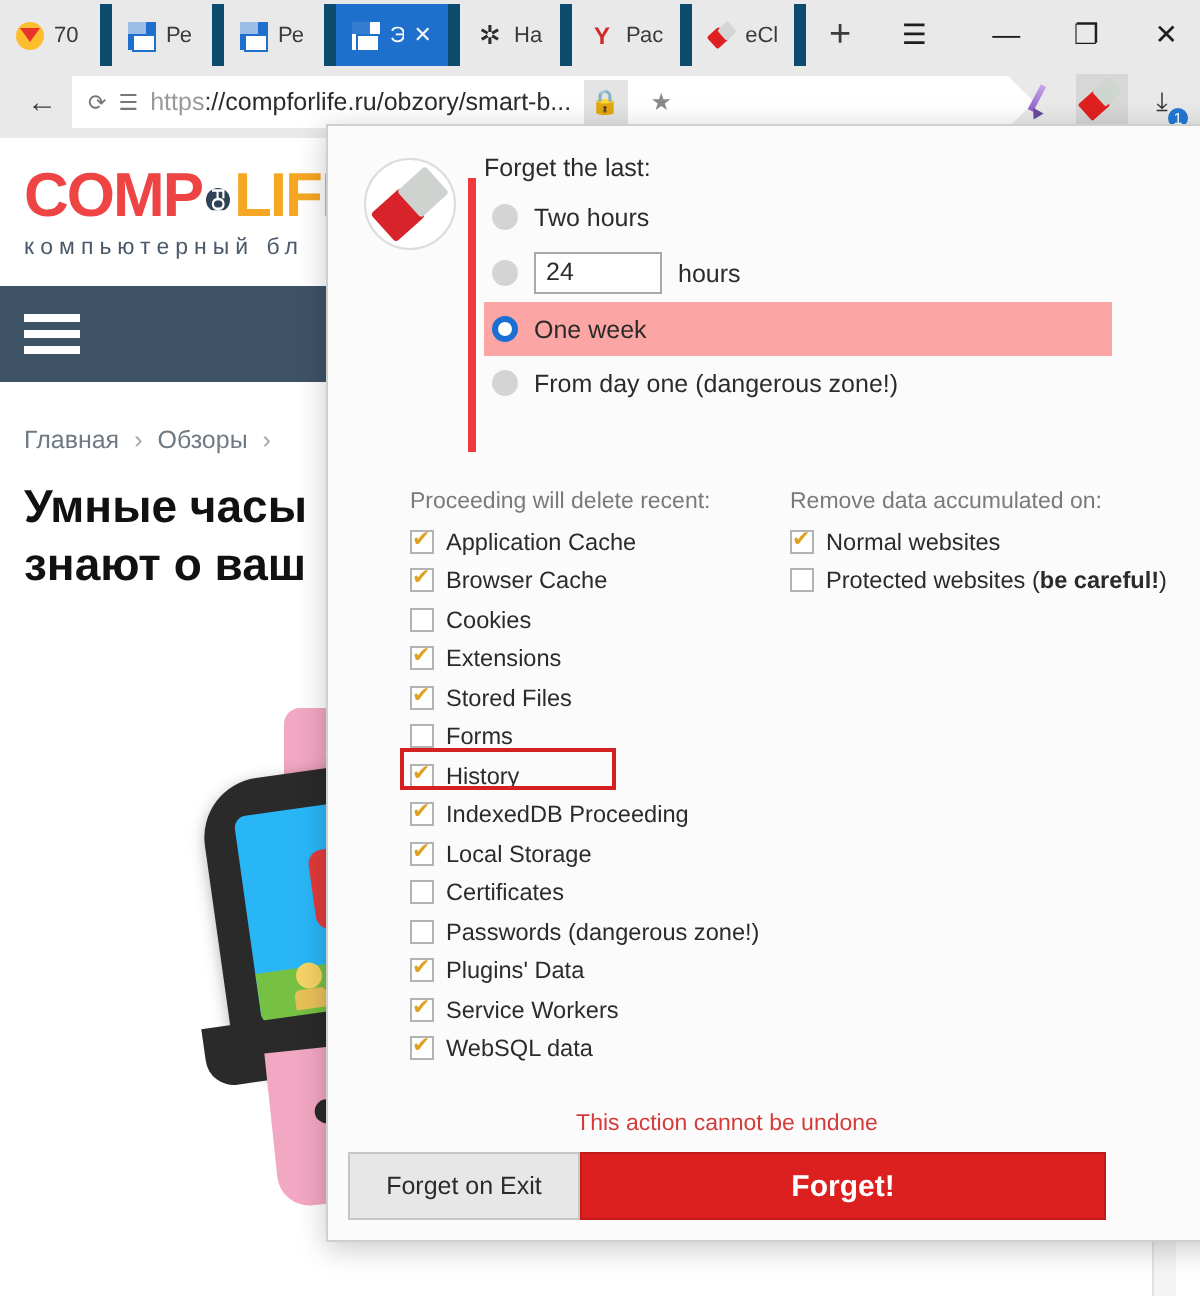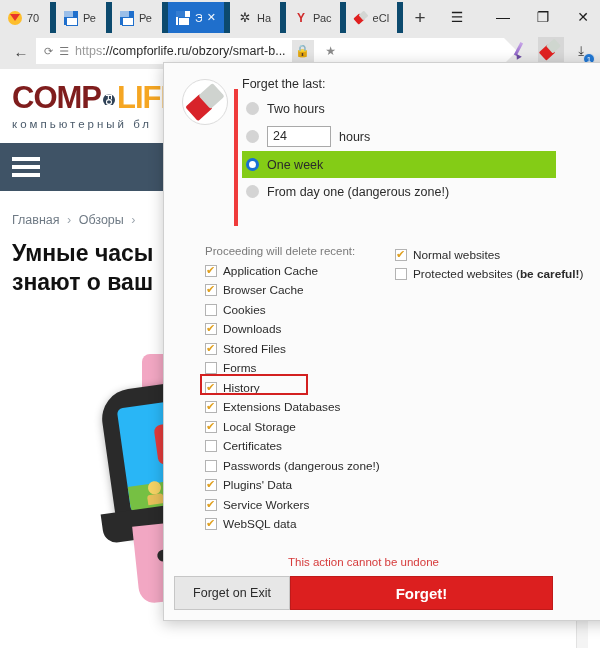--- a/index.html
+++ b/index.html
@@ -138,21 +138,21 @@
   }
 
   
   .viewport {
     position:absolute; left:0; top:69px; width:600px; height:579px;
     background:#fff; overflow:hidden;
   }
   .page { position:absolute; left:0; top:0; width:588px; height:579px; background:#fff; }
   .site-header { height:74px; display:flex; align-items:center; padding-left:12px; }
   .logo { font-size:31px; font-weight:bold; letter-spacing:-1px; line-height:1; }
-  .logo .c1 { color:#7f1d1d; }
+  .logo .c1 { color:#ef4444; }
   .logo .c2 { color:#f5a623; }
   .logo .dot { display:inline-block; width:12px; height:12px; border-radius:50%;
                background:#2f4257; vertical-align:middle; margin:0 2px; position:relative; }
   .logo .dot.y { background:#f5a623; }
   .logo .for { font-size:9px; color:#fff; position:absolute; left:1px; top:0px;
                writing-mode:vertical-rl; }
   .tagline { font-size:11.5px; color:#4a5a6a; letter-spacing:3px; margin-top:5px; }
   .navbar-site {
     height:48px; background:#3f5366; display:flex; align-items:center; padding-left:12px;
   }
@@ -244,21 +244,21 @@
     background:#cfd3cf; transform:rotate(-42deg); border-radius:2px;
   }
   .redbar {
     position:absolute; left:70px; top:26px; width:4px; height:137px; background:#ef3b3b;
   }
   .dlg-title { margin-left:78px; font-size:12.5px; color:#2b2b2b; margin-bottom:4px; }
   .radiorow {
     margin-left:78px; height:27px; display:flex; align-items:center; gap:8px;
     padding-left:4px;
   }
-  .radiorow.sel { background:#84cc16; width:314px; }
+  .radiorow.sel { background:#fca5a5; width:314px; }
   .radio {
     width:13px; height:13px; border-radius:50%; background:#d4d4d4;
     flex:0 0 13px; position:relative;
   }
   .radio.on {
     background:#fff; border:3px solid #1a6fd4;
   }
   .rlabel { font-size:12.5px; color:#2b2b2b; }
   .hoursrow { margin-left:78px; height:29px; display:flex; align-items:center; gap:8px; padding-left:4px; }
   .hoursinput {
@@ -485,38 +485,38 @@
         <div class="cbrow">
           <span class="cb on"></span>
           <span class="cblabel">Browser Cache</span>
         </div>
         <div class="cbrow">
           <span class="cb"></span>
           <span class="cblabel">Cookies</span>
         </div>
         <div class="cbrow">
           <span class="cb on"></span>
-          <span class="cblabel">Downloads</span>
+          <span class="cblabel">Extensions</span>
         </div>
         <div class="cbrow">
           <span class="cb on"></span>
           <span class="cblabel">Stored Files</span>
         </div>
         <div class="cbrow">
           <span class="cb"></span>
           <span class="cblabel">Forms</span>
         </div>
         <div class="cbrow">
           <span class="cb on"></span>
           <span class="cblabel">History</span>
           <span class="hl-history"></span>
         </div>
         <div class="cbrow">
           <span class="cb on"></span>
-          <span class="cblabel">Extensions Databases</span>
+          <span class="cblabel">IndexedDB Proceeding</span>
         </div>
         <div class="cbrow">
           <span class="cb on"></span>
           <span class="cblabel">Local Storage</span>
         </div>
         <div class="cbrow">
           <span class="cb"></span>
           <span class="cblabel">Certificates</span>
         </div>
         <div class="cbrow">
@@ -531,20 +531,21 @@
           <span class="cb on"></span>
           <span class="cblabel">Service Workers</span>
         </div>
         <div class="cbrow">
           <span class="cb on"></span>
           <span class="cblabel">WebSQL data</span>
         </div>
       </div>
 
       <div class="col-right">
+        <div class="colhdr">Remove data accumulated on:</div>
 
         <div class="cbrow">
           <span class="cb on"></span>
           <span class="cblabel">Normal websites</span>
         </div>
         <div class="cbrow">
           <span class="cb"></span>
           <span class="cblabel"><span>Protected websites (</span><b>be careful!</b><span>)</span></span>
         </div>
       </div>

